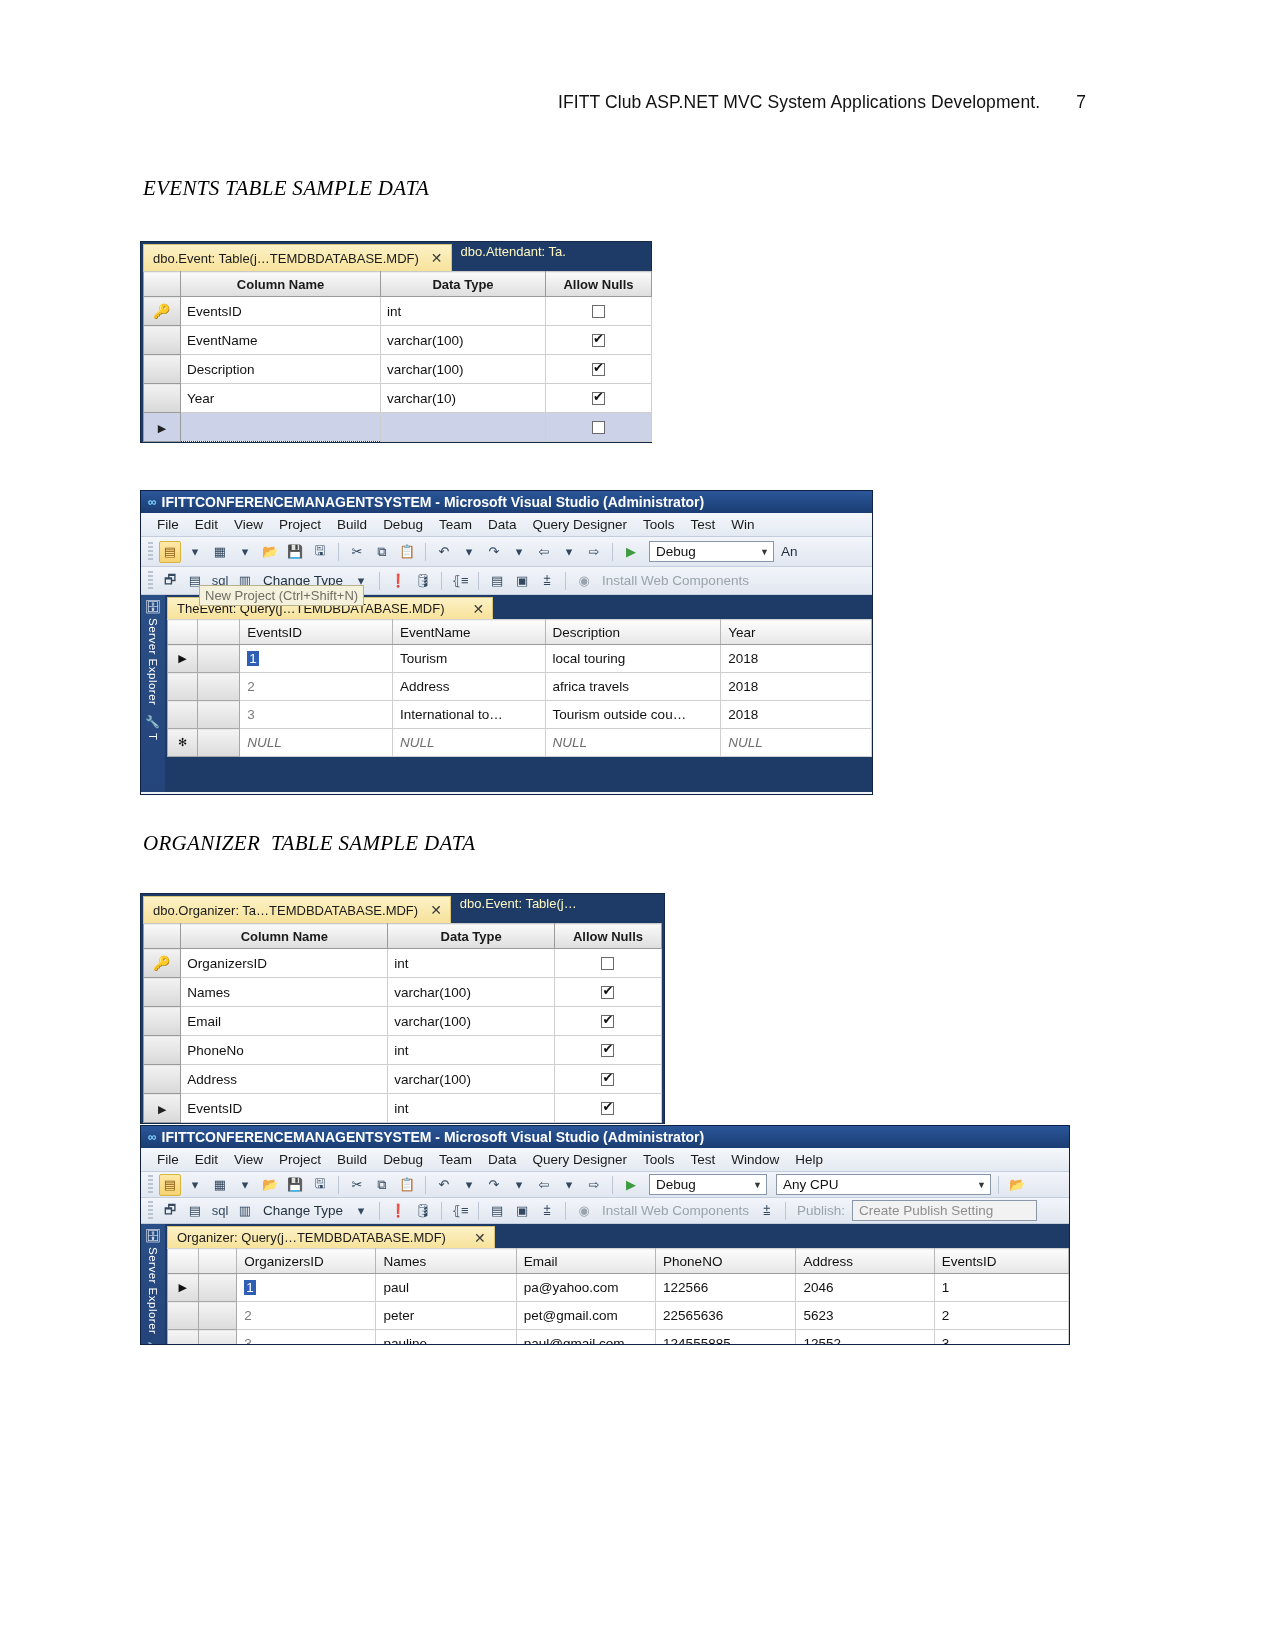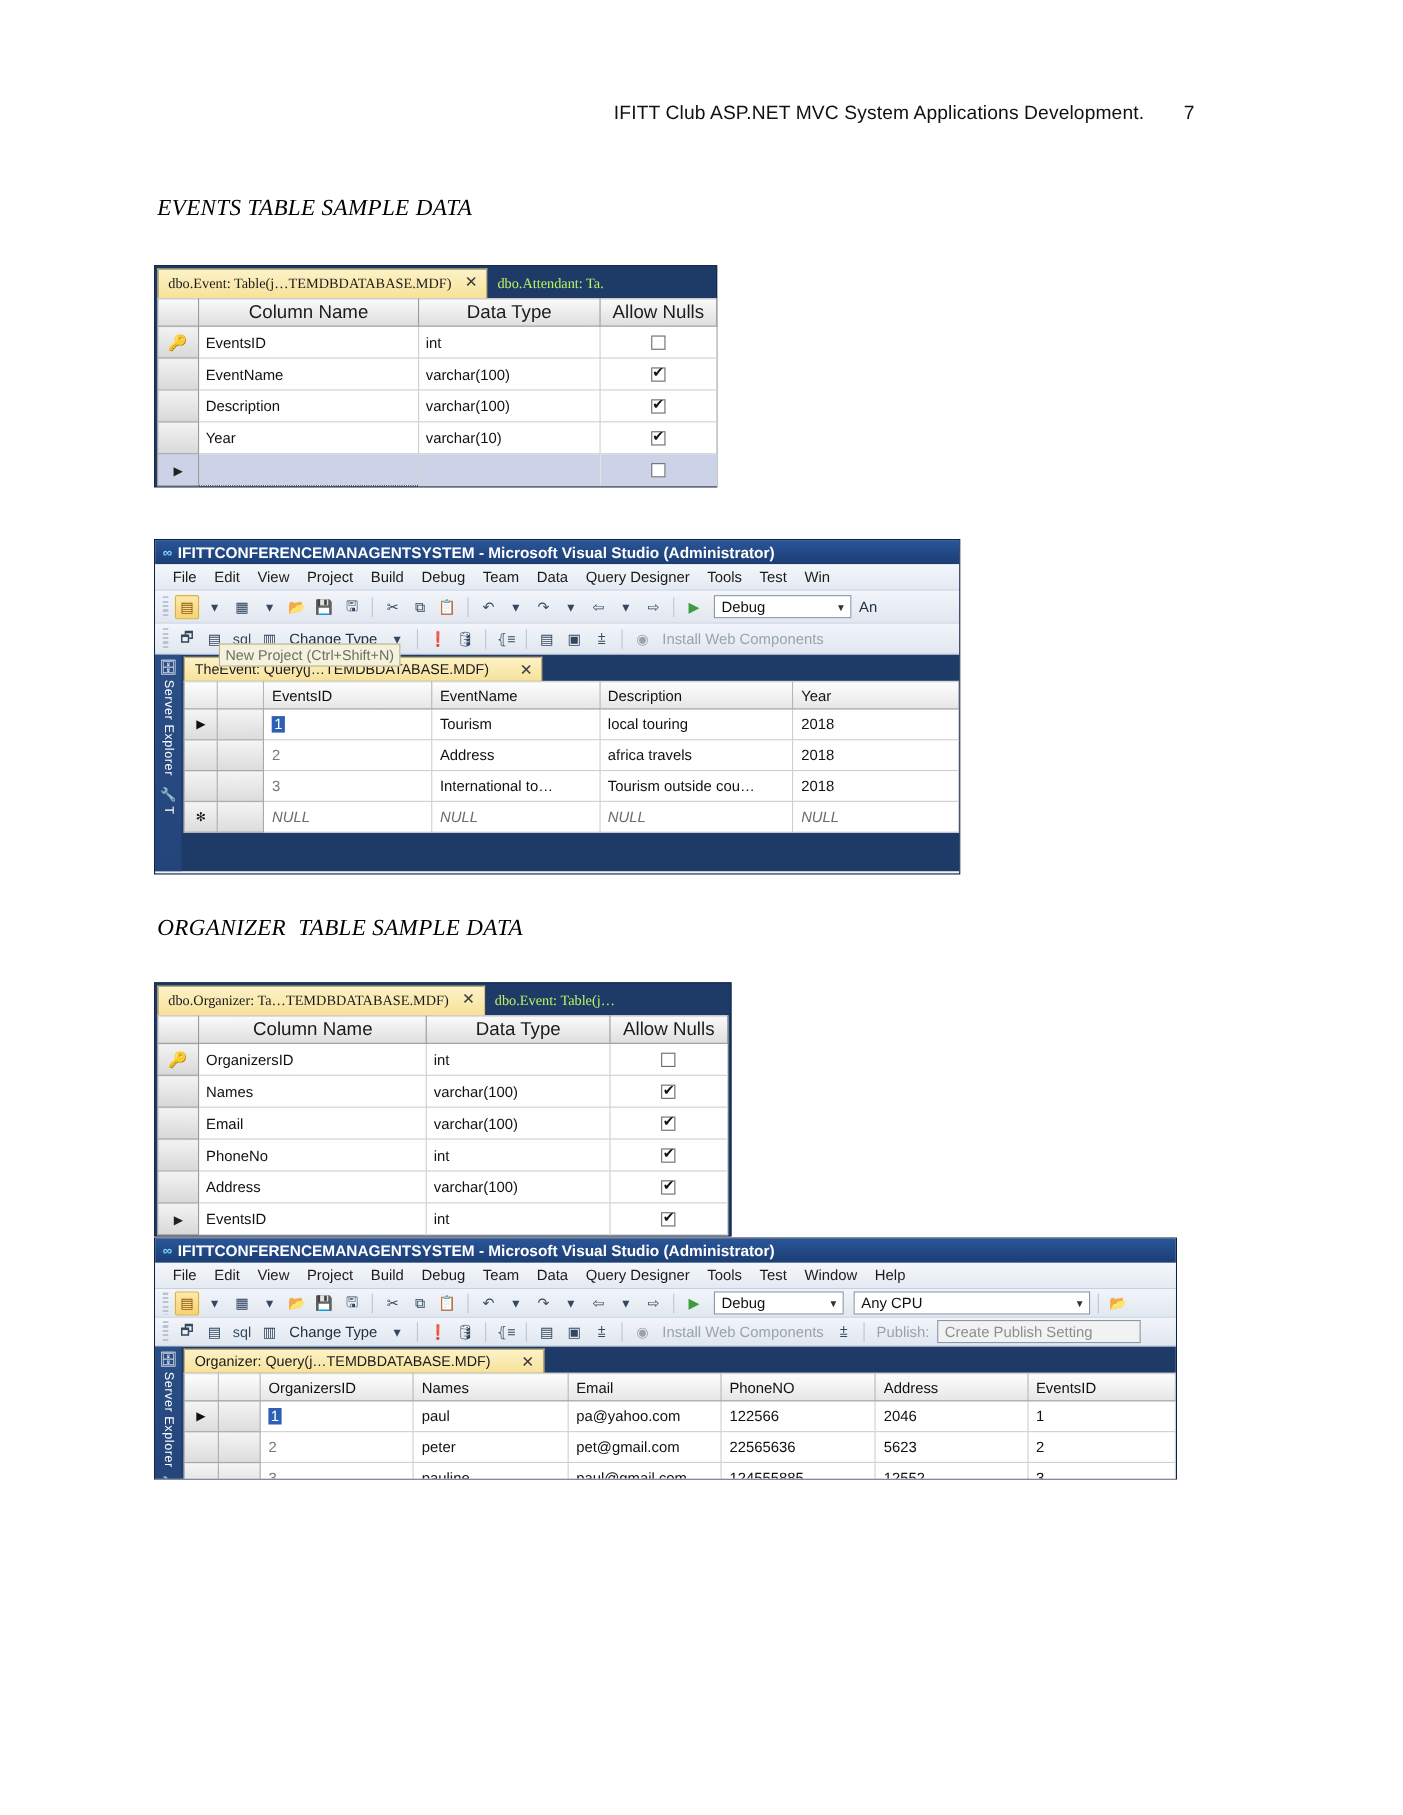--- a/index.html
+++ b/index.html
@@ -38,49 +38,48 @@
   .designer {
     position:absolute;
     background:#1e3a66;
     border:1px solid #15294a;
     padding:2px 2px 0 2px;
     font-size:12.5px;
   }
   .designer .tabstrip {
     display:flex; align-items:stretch; height:27px;
     background:#1e3a66;
-    font-family:Liberation Serif, serif;
   }
   .tab-active {
     background:linear-gradient(#fdf2c7,#f7e29a);
     color:#1a1a1a;
     display:flex; align-items:center; gap:12px;
     padding:0 8px 0 9px;
     border:1px solid #d9c37a;
     border-bottom:none;
     font-size:13px;
     white-space:nowrap;
   }
   .tab-inactive {
-    color:#bef264;
-    display:flex; align-items:center;
+    color:#fef9c3;
+    display:flex; 
     padding:0 6px 0 9px;
     font-size:13px;
     white-space:nowrap;
     overflow:hidden;
   }
   .tab-close { color:#3b3b3b; font-size:14px; line-height:1; }
 
   .grid { width:100%; border-collapse:collapse; background:#ffffff; table-layout:fixed; }
   .grid th {
     background:linear-gradient(#fafafa,#dedede);
     border:1px solid #9a9a9a;
     border-top:1px solid #c9c9c9;
-    font-weight:normal;
-    font-size:17px;
+    font-weight:bold;
+    font-size:13px;
     color:#1a1a1a;
     height:25px;
     text-align:center;
   }
   .grid td {
     border-left:1px solid #cfcfcf;
     border-bottom:1px solid #cfcfcf;
     border-right:1px solid #cfcfcf;
     height:29px;
     font-size:13.5px;

